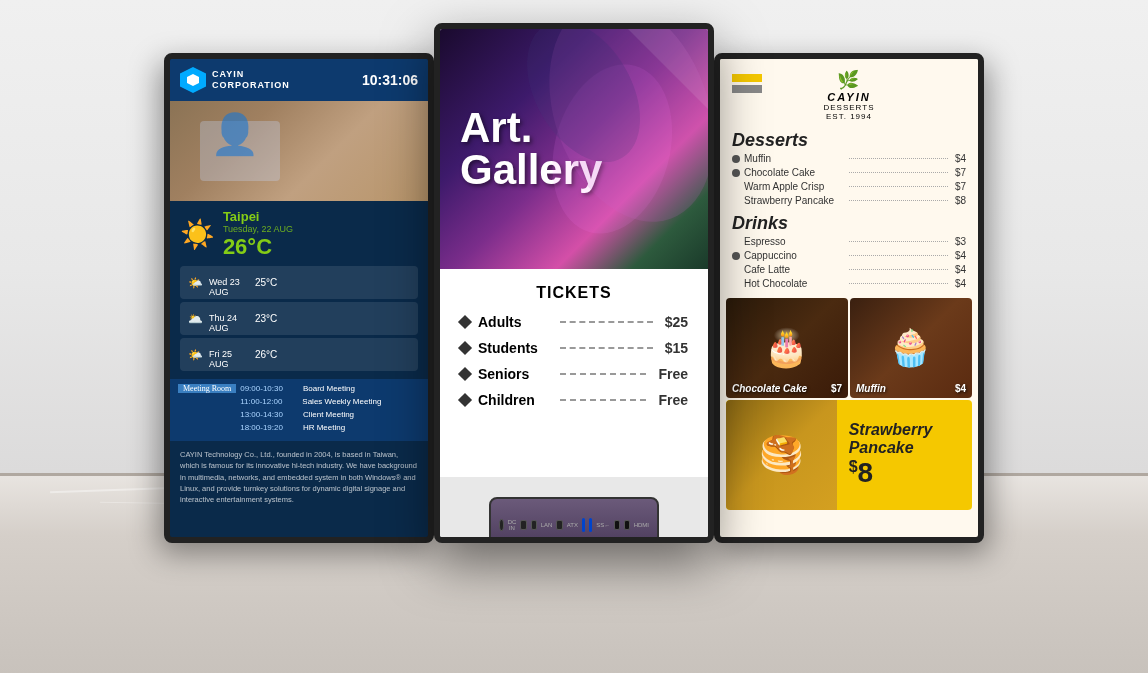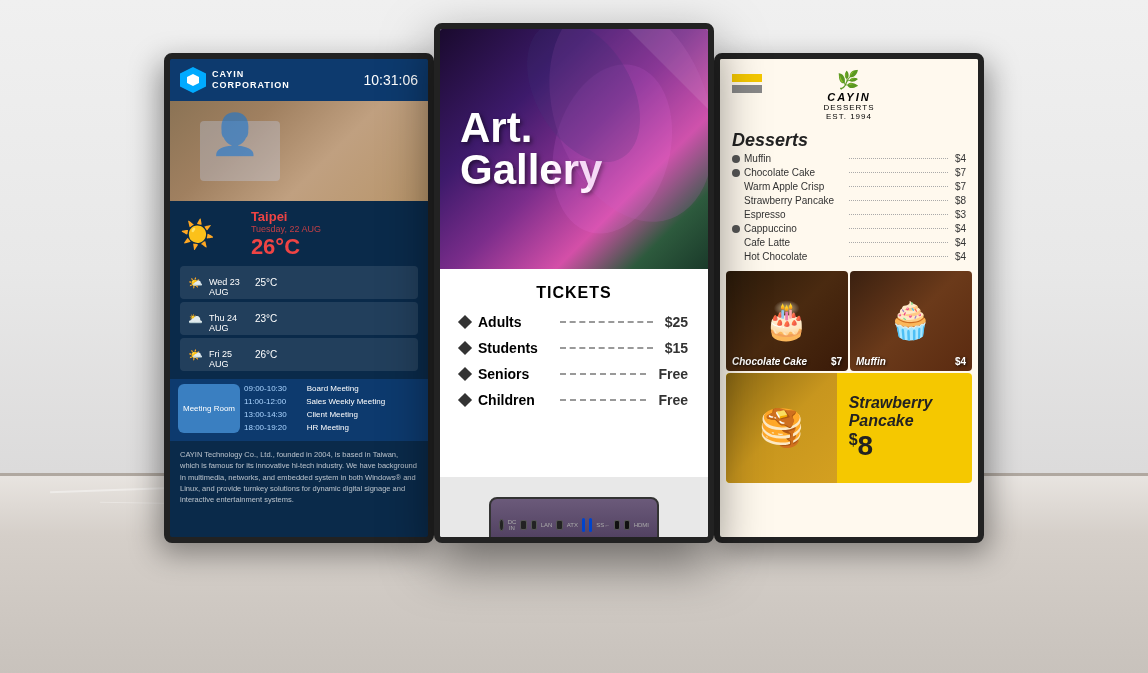--- a/index.html
+++ b/index.html
@@ -101,21 +101,21 @@
       text-transform: uppercase;
     }
     .cayin-text span {
       display: block;
       font-size: 9px;
       letter-spacing: 1px;
     }
     .clock {
       color: white;
       font-size: 14px;
-      font-weight: normal;
+      font-weight: bold;
     }
 
     .screen-left .office-image {
       width: 100%;
       height: 100px;
       background: linear-gradient(135deg, #8b7355 0%, #a08060 30%, #c0a080 60%, #b8956a 100%);
       position: relative;
       overflow: hidden;
     }
     .office-image::before {
@@ -141,22 +141,21 @@
     .weather-main {
       display: flex;
       align-items: center;
       gap: 8px;
       margin-bottom: 6px;
     }
     .sun-icon {
       font-size: 28px;
     }
     .weather-info {
-      color: #ef4444;
-      margin-left: 28px;
+      color: #84cc16;
     }
     .weather-city {
       font-size: 13px;
       font-weight: bold;
     }
     .weather-date {
       font-size: 9px;
       opacity: 0.8;
     }
     .weather-temp {
@@ -195,23 +194,24 @@
       background: #0d3a6e;
       padding: 5px 8px;
       display: flex;
       align-items: flex-start;
       gap: 4px;
     }
     .meeting-badge {
       background: #3a7fc1;
       color: white;
       font-size: 8px;
-      padding: 20px 5px;
-      border-radius: 6px;
+      padding: 0 5px;
+      border-radius: 0;
       white-space: nowrap;
+      font-family: Liberation Serif, serif;
     }
     .meeting-list {
       flex: 1;
     }
     .meeting-item {
       display: flex;
       gap: 20px;
       margin-bottom: 4px;
     }
     .meeting-time {
@@ -749,20 +749,21 @@
           <span class="menu-item-price">$7</span>
         </div>
         <div class="menu-item-row">
           <div class="menu-dot" style="background:transparent"></div>
           <span class="menu-item-name">Strawberry Pancake</span>
           <div class="menu-item-line"></div>
           <span class="menu-item-price">$8</span>
         </div>
       </div>
 
+      <div class="menu-section-title">Drinks</div>
       <div class="menu-items">
         <div class="menu-item-row">
           <div class="menu-dot" style="background:transparent"></div>
           <span class="menu-item-name">Espresso</span>
           <div class="menu-item-line"></div>
           <span class="menu-item-price">$3</span>
         </div>
         <div class="menu-item-row">
           <div class="menu-dot"></div>
           <span class="menu-item-name">Cappuccino</span>

